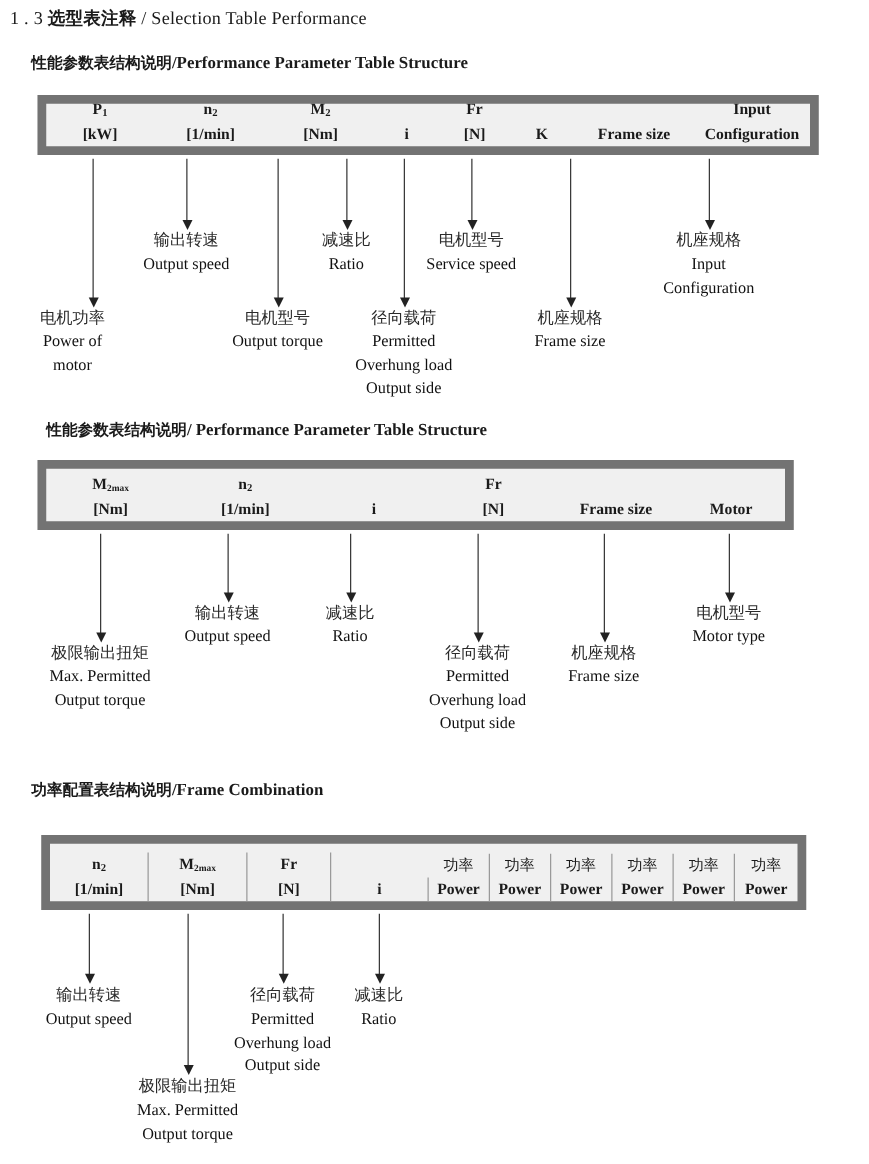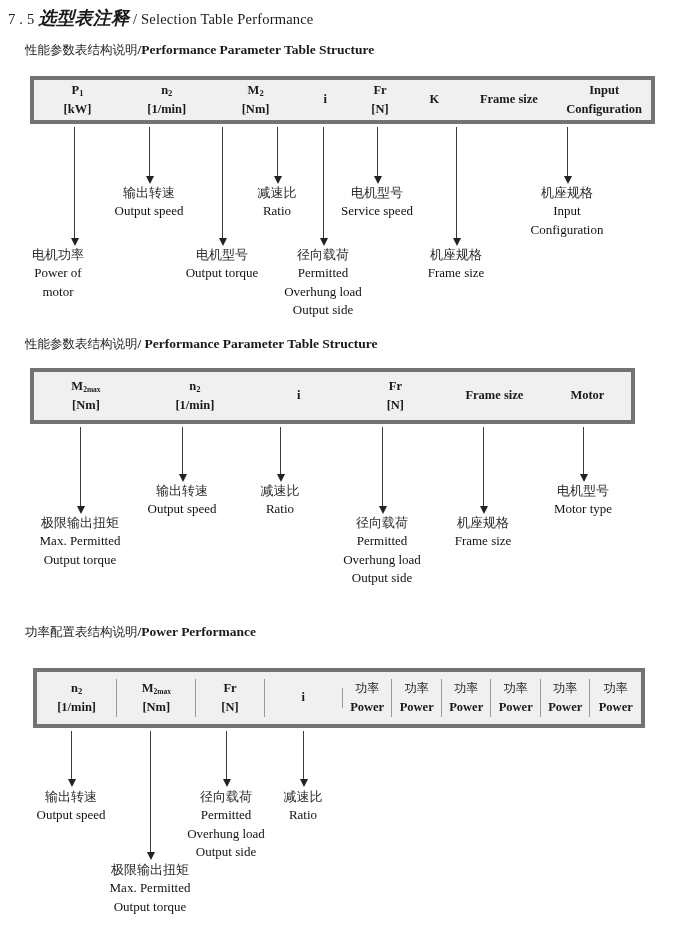--- a/index.html
+++ b/index.html
@@ -19,48 +19,48 @@
   
   .doc-title {
     position: absolute;
     left: 8px;
     top: 6px;
     font-size: 14.5px;
     white-space: nowrap;
     letter-spacing: .2px;
   }
   .doc-title .num { font-family: "Liberation Serif", serif; }
-  .doc-title .cn  { font-family: "DejaVu Sans", sans-serif; font-weight: 700; font-size: 18px; font-style: italic; }
+  .doc-title .cn  { font-family: "DejaVu Sans", sans-serif; font-weight: 700; font-size: 14px; }
   .doc-title .en  { font-family: "Liberation Serif", serif; font-size: 14.5px; }
 
   .sec-title {
     position: absolute;
     left: 25px;
     white-space: nowrap;
     font-size: 13px;
   }
   .sec-title .cn {
     font-family: "DejaVu Sans", sans-serif;
-    font-weight: 400;
+    font-weight: 700;
     font-size: 12.5px;
   }
   .sec-title .en {
     font-family: "Liberation Serif", serif;
     font-weight: 700;
     font-size: 13.5px;
   }
 
   
   .hdr-table {
     position: absolute;
     background: #f0f0f0;
-    border: 4px solid #737373;
+    border: 7px solid #737373;
     box-sizing: border-box;
     display: flex;
-    align-items: center;
+    align-items: flex-end;
   }
   .hdr-cell {
     display: flex;
     flex-direction: column;
     align-items: center;
     justify-content: center;
     box-sizing: border-box;
     text-align: center;
     font-family: "Liberation Serif", serif;
     font-weight: 700;
@@ -115,21 +115,21 @@
     display: block;
     font-family: "Liberation Serif", serif;
     font-size: 13px;
     color: #111111;
   }
 </style>
 </head>
 <body>
 
 <div class="doc-title">
-  <span class="num">7 . 5</span>
+  <span class="num">1 . 3</span>
   <span class="cn">选型表注释</span>
   <span class="en">/</span>
   <span class="en">Selection Table Performance</span>
 </div>
 
 <div class="sec-title" style="top:42px;">
   <span class="cn">性能参数表结构说明</span><span class="en">/</span><span class="en">Performance Parameter Table Structure</span>
 </div>
 
 <div class="hdr-table" style="left:30px; top:76px; width:625px; height:48px;">
@@ -203,21 +203,21 @@
 <div class="callout" style="left:456px; top:246px;">
   <span class="cn">机座规格</span>
   <span class="en">Frame size</span>
 </div>
 <div class="callout" style="left:567px; top:184px;">
   <span class="cn">机座规格</span>
   <span class="en">Input</span>
   <span class="en">Configuration</span>
 </div>
 
-<div class="sec-title" style="top:336px;">
+<div class="sec-title" style="top:336px;margin-left:12px;">
   <span class="cn">性能参数表结构说明</span><span class="en">/</span> <span class="en">Performance Parameter Table Structure</span>
 </div>
 
 <div class="hdr-table" style="left:30px; top:368px; width:605px; height:56px;">
   <div class="hdr-cell" style="width:105px;">
     <span class="l1">M<span class="sub-sm">2max</span></span>
     <span class="l2">[Nm]</span>
   </div>
   <div class="hdr-cell" style="width:115px;">
     <span class="l1">n<span class="sub">2</span></span>
@@ -267,21 +267,21 @@
 <div class="callout" style="left:483px; top:514px;">
   <span class="cn">机座规格</span>
   <span class="en">Frame size</span>
 </div>
 <div class="callout" style="left:583px; top:482px;">
   <span class="cn">电机型号</span>
   <span class="en">Motor type</span>
 </div>
 
 <div class="sec-title" style="top:624px;">
-  <span class="cn">功率配置表结构说明</span><span class="en">/</span><span class="en">Power Performance</span>
+  <span class="cn">功率配置表结构说明</span><span class="en">/</span><span class="en">Frame Combination</span>
 </div>
 
 <div class="hdr-table" style="left:33px; top:668px; width:612px; height:60px;">
   <div class="hdr-cell divided" style="width:81px;">
     <span class="l1">n<span class="sub">2</span></span>
     <span class="l2">[1/min]</span>
   </div>
   <div class="hdr-cell divided" style="width:80px;">
     <span class="l1">M<span class="sub-sm">2max</span></span>
     <span class="l2">[Nm]</span>

